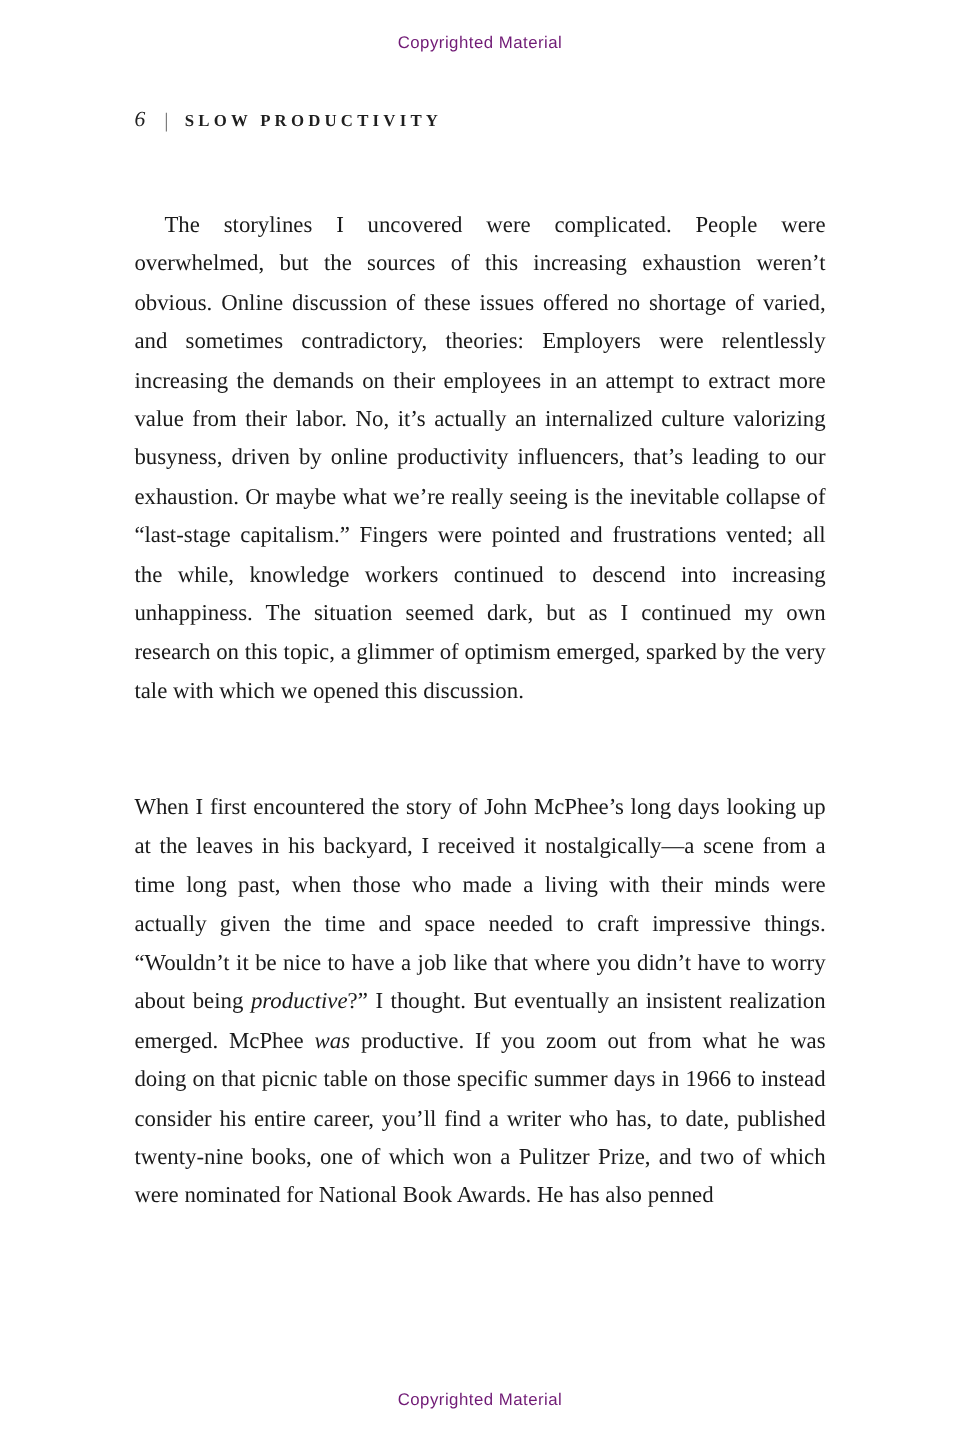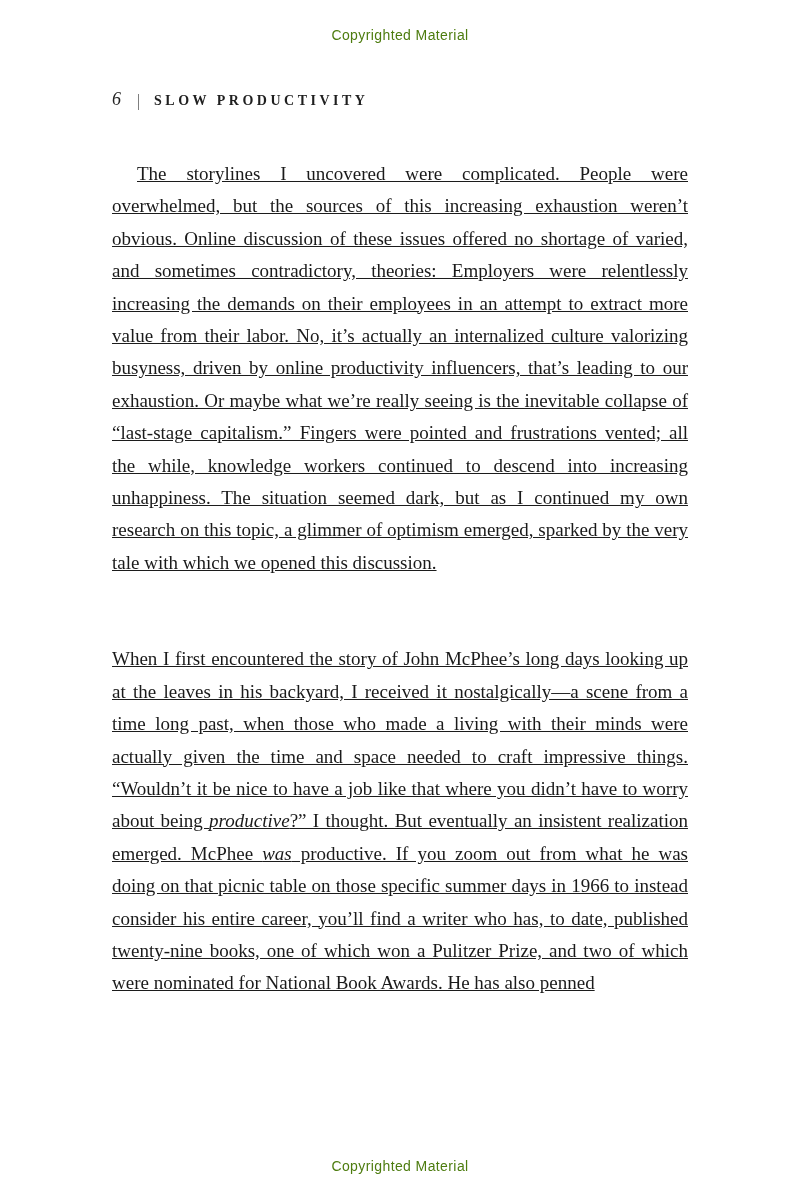--- a/index.html
+++ b/index.html
@@ -16,21 +16,21 @@
     height: 1200px;
     display: flex;
     flex-direction: column;
     background: #ffffff;
   }
   .copyright {
     text-align: center;
     font-family: "Liberation Sans", sans-serif;
     font-size: 14px;
     letter-spacing: 0.4px;
-    color: #4d7c0f;
+    color: #701a75;
   }
   .copyright.top { padding-top: 27px; }
   .copyright.bottom { margin-top: auto; padding-bottom: 26px; }
   .running-header {
     margin: 46px 112px 0 112px;
     display: flex;
     align-items: baseline;
     color: #222222;
   }
   .page-number {
@@ -44,22 +44,21 @@
     color: #555555;
     transform: scaleY(1.15);
   }
   .running-title {
     font-size: 14px;
     font-weight: 700;
     letter-spacing: 3.5px;
     color: #1f1f1f;
   }
   .body-text {
-    margin: 2px 112px;
-    text-decoration: underline;
+    margin: 16px 112px;
   }
   .para {
     font-size: 19px;
     line-height: 32.4px;
     text-align: justify;
     color: #1a1a1a;
   }
   .para.indented {
     margin-top: 46px;
     text-indent: 25px;

